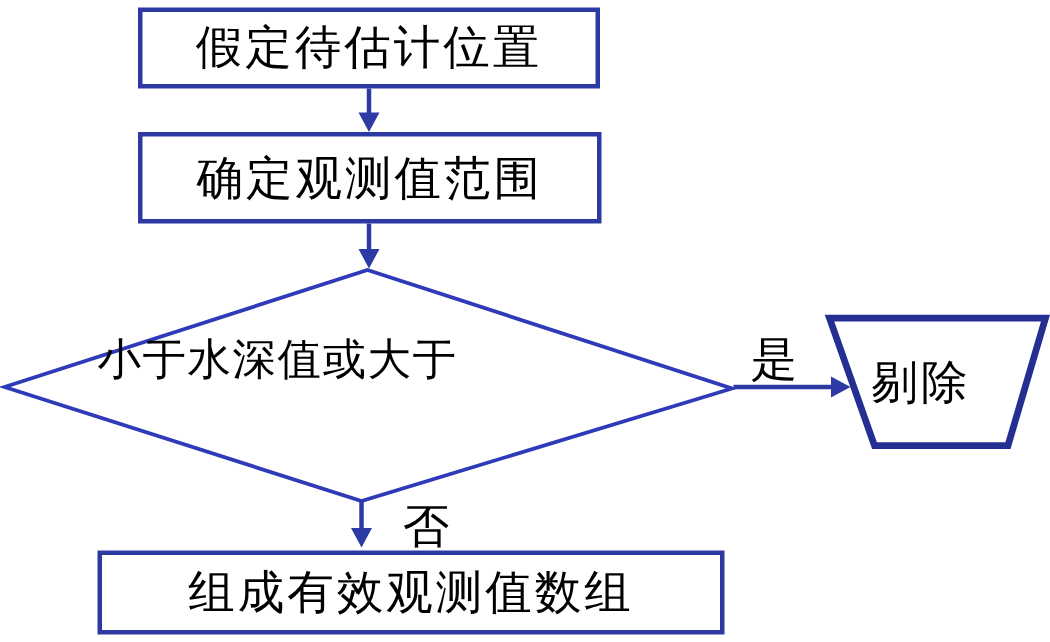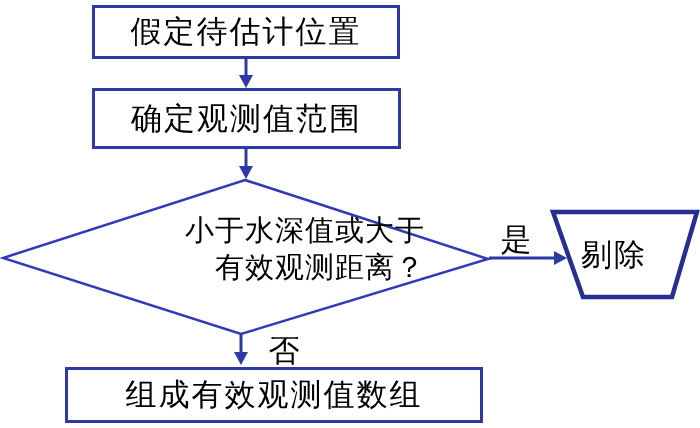--- a/index.html
+++ b/index.html
@@ -37,23 +37,23 @@
     background: #ffffff;
     font-size: 31px;
     letter-spacing: 2px;
   }
   .process-1 { left: 92px;  top: 5px;   width: 308px; height: 54px; }
   .process-2 { left: 92px;  top: 88px;  width: 309px; height: 61px; }
   .process-3 { left: 65px;  top: 367px; width: 418px; height: 56px; }
   .decision-label {
     position: absolute;
     left: 65px;
-    top: 212px;
+    top: 222px;
     width: 360px;
-    text-align: right;
+    text-align: left;
     font-size: 29px;
     line-height: 37px;
     letter-spacing: 1px;
   }
   .trapezoid-label {
     position: absolute;
     left: 554px;
     top: 234px;
     width: 120px;
     text-align: center;
@@ -102,21 +102,20 @@
   <div class="node process process-2">
     <span>确定观测值范围</span>
   </div>
 
   <div class="node process process-1">
     <span>假定待估计位置</span>
   </div>
 
   <div class="decision-label">
     <div>小于水深值或大于</div>
-    <div>有效观测距离？</div>
   </div>
 
   <div class="edge-label edge-label-yes">是</div>
 
   <div class="trapezoid-label">剔除</div>
 
   <div class="edge-label edge-label-no">否</div>
 
   <div class="node process process-3">
     <span>组成有效观测值数组</span>

